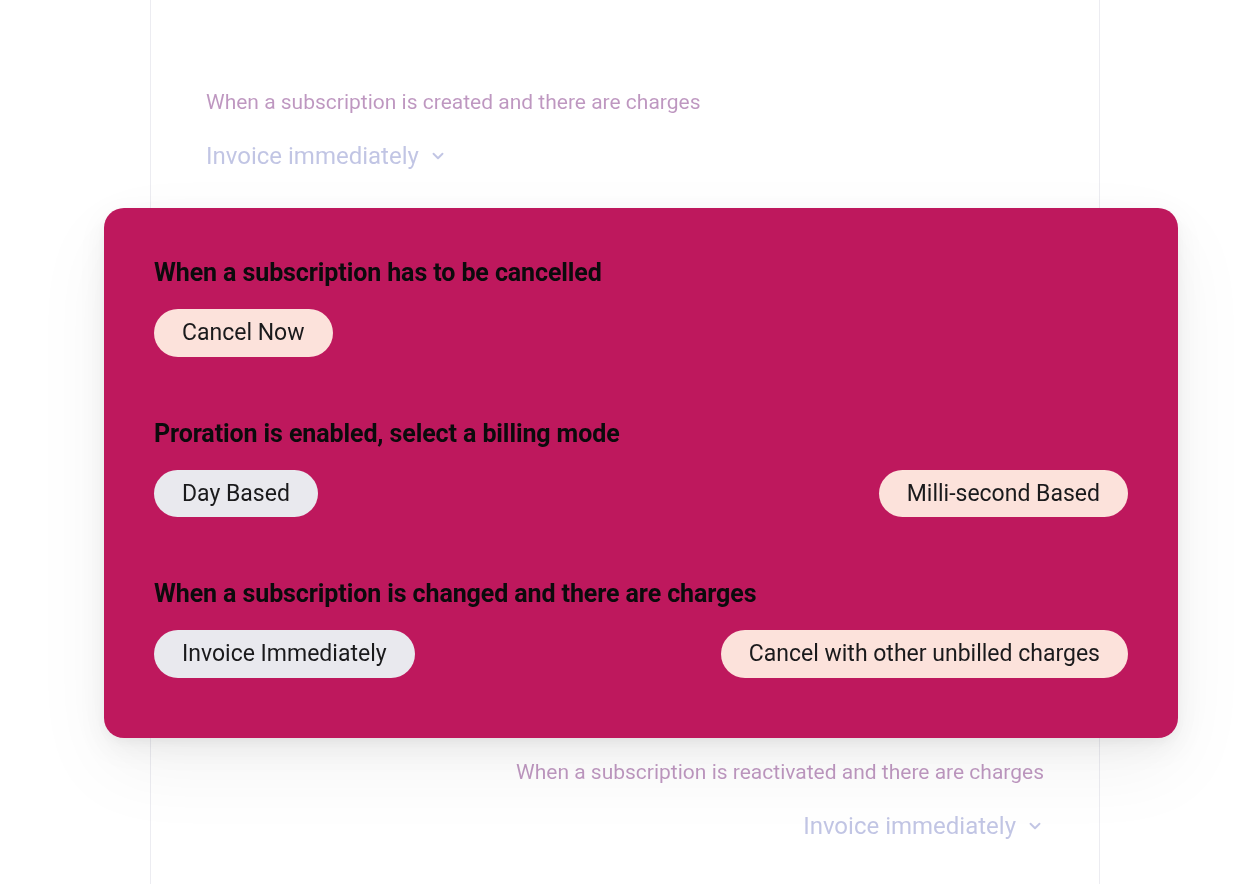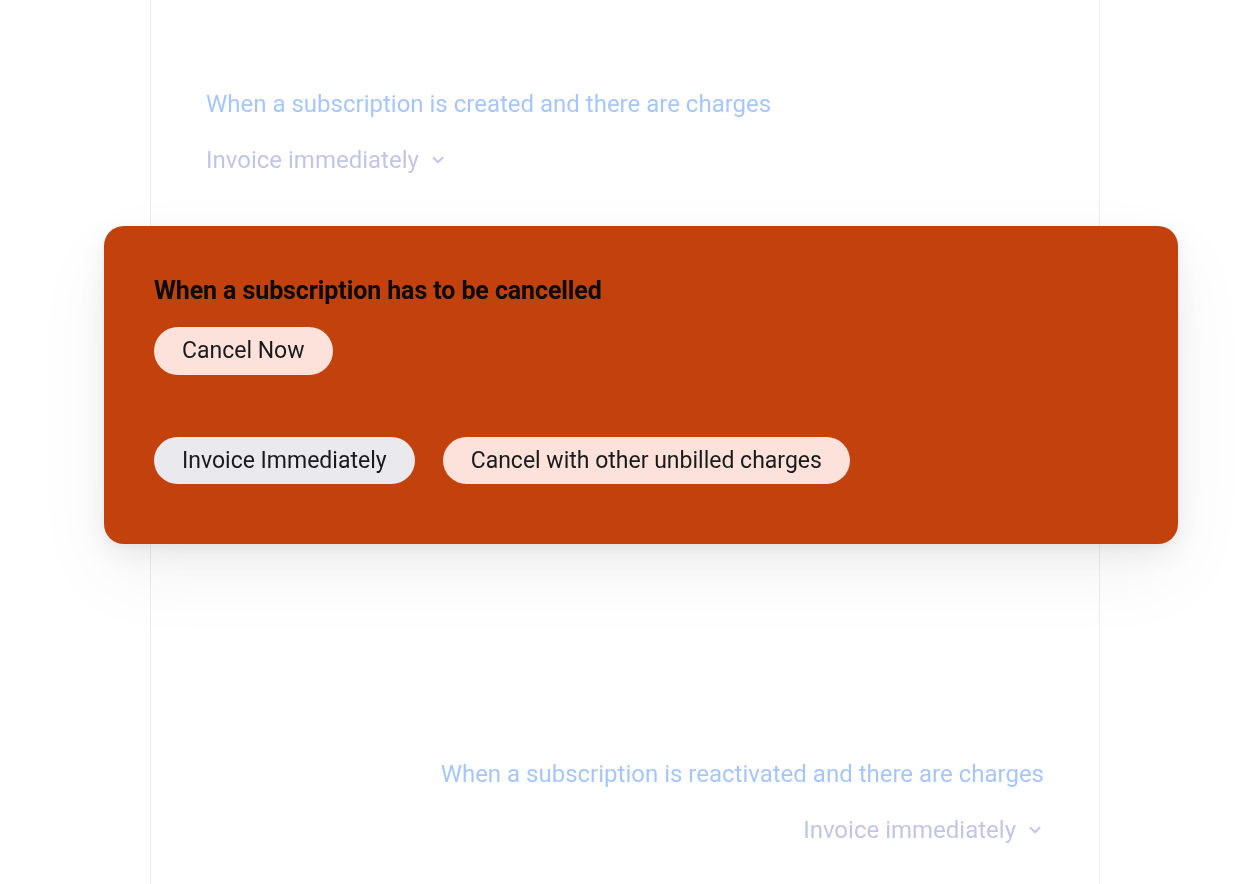--- a/index.html
+++ b/index.html
@@ -24,58 +24,58 @@
       position: absolute;
       left: 0;
       right: 0;
       padding: 0 55px;
       opacity: 0.45;
       pointer-events: none;
     }
     .top-row { top: 90px; }
     .bottom-row { top: 760px; text-align: right; }
     .faint-label {
-      font-size: 24px;
-      color: #3b82f6;
+      font-size: 21px;
+      color: #701a75;
       font-weight: 400;
     }
     .faint-dropdown {
       display: inline-flex;
       align-items: center;
       gap: 10px;
       margin-top: 28px;
       font-size: 24px;
       color: #7880c4;
       font-weight: 400;
     }
     .faint-dropdown svg { width: 18px; height: 18px; }
 
     .card {
       position: absolute;
       left: 104px;
       right: 72px;
-      top: 226px;
-      background: #c2410c;
+      top: 208px;
+      background: #be185d;
       border-radius: 20px;
       box-shadow:
         0 10px 30px rgba(0,0,0,0.06),
         0 30px 80px rgba(0,0,0,0.05),
         0 4px 10px rgba(0,0,0,0.03);
       padding: 50px 50px 60px 50px;
     }
     .section { margin-bottom: 62px; }
     .section:last-child { margin-bottom: 0; }
     .section-heading {
       font-size: 25px;
       font-weight: 700;
       color: #0b0b0c;
       margin-bottom: 22px;
       letter-spacing: -0.1px;
     }
-    .chips { display: flex; gap: 28px; flex-wrap: wrap; }
+    .chips { display: flex; gap: 28px; flex-wrap: wrap; justify-content: space-between; }
     .chip {
       display: inline-flex;
       align-items: center;
       padding: 10px 28px;
       border-radius: 999px;
       font-size: 23px;
       font-weight: 400;
       color: #1a1a1c;
       background: #e9e9ee;
       cursor: pointer;
@@ -115,21 +115,29 @@
 
 <div class="card">
 
   <div class="section">
     <div class="section-heading">When a subscription has to be cancelled</div>
     <div class="chips">
       <div class="chip selected">Cancel Now</div>
     </div>
   </div>
 
+  <div class="section">
+    <div class="section-heading">Proration is enabled, select a billing mode</div>
+    <div class="chips">
+      <div class="chip">Day Based</div>
+      <div class="chip selected">Milli-second Based</div>
+    </div>
+  </div>
 
   <div class="section">
+    <div class="section-heading">When a subscription is changed and there are charges</div>
     <div class="chips">
       <div class="chip">Invoice Immediately</div>
       <div class="chip selected">Cancel with other unbilled charges</div>
     </div>
   </div>
 
 </div>
 
 </body></html>

